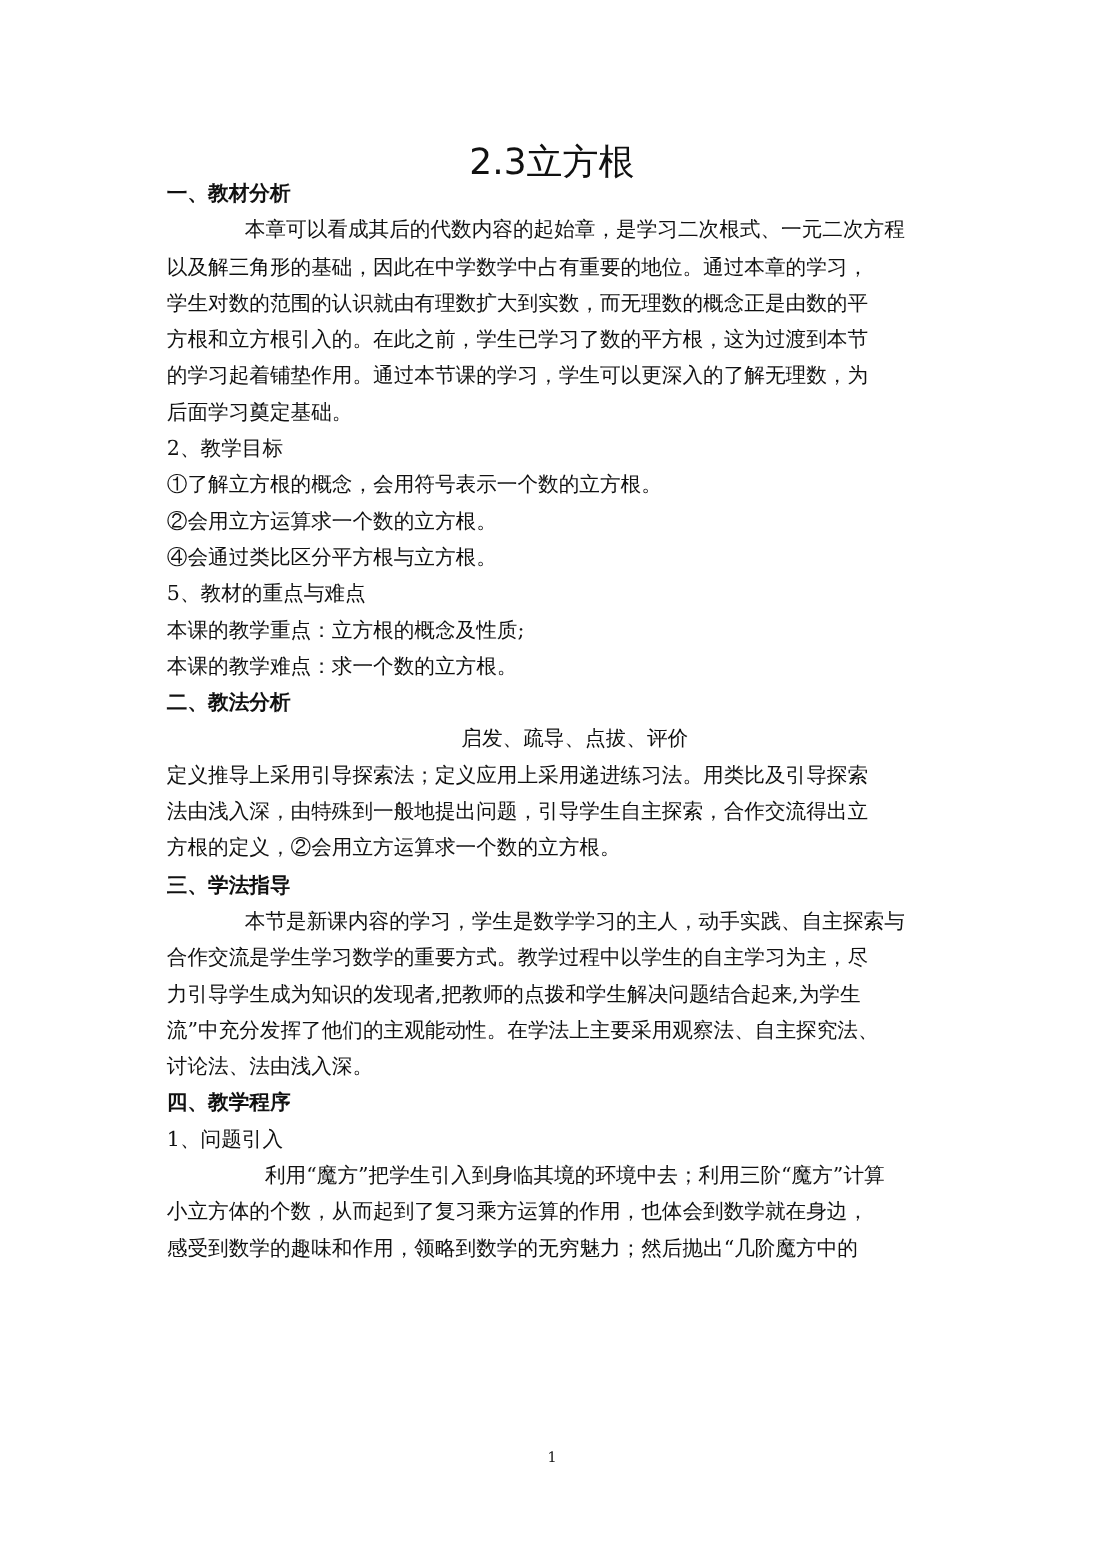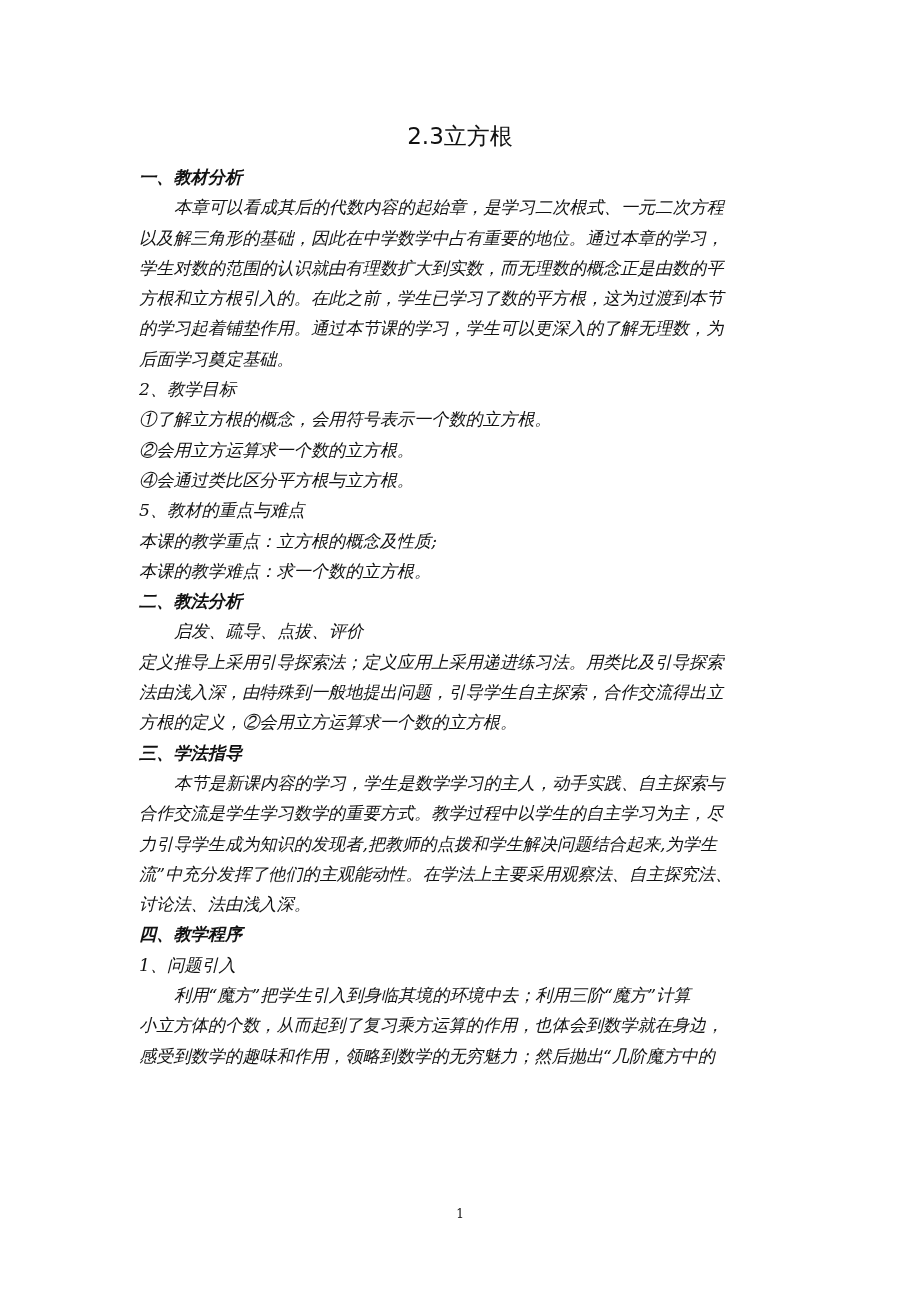--- a/index.html
+++ b/index.html
@@ -4,28 +4,28 @@
   <style>
     html, body { margin: 0; padding: 0; background: #ffffff; }
     body {
       width: 920px; height: 1302px; position: relative; overflow: hidden;
       font-family: "DejaVu Serif", "Liberation Serif", serif;
       color: #111;
     }
     .page { position: absolute; left: 0; top: 0; width: 920px; height: 1302px; background: #fff; }
     .title {
       position: absolute; top: 118px; left: 0; width: 920px; text-align: center;
-      font-size: 23px; line-height: 36px; font-weight: normal; letter-spacing: 0px;
+      font-size: 30px; line-height: 36px; font-weight: normal; letter-spacing: 0px;
       font-family: "DejaVu Sans", "Liberation Sans", sans-serif;
     }
-    .content { position: absolute; left: 139px; top: 162px; width: 645px; font-style: italic; }
+    .content { position: absolute; left: 139px; top: 147px; width: 645px; }
     .line {
       font-size: 17.2px; line-height: 30.3px; height: 30.3px; white-space: nowrap;
     }
-    .line.indent { padding-left: 35px; }
+    .line.indent { padding-left: 35px; text-align: center; }
     .heading { font-weight: bold; font-family: "DejaVu Sans", "Liberation Sans", sans-serif; }
     .page-number {
       position: absolute; top: 1206px; left: 0; width: 920px; text-align: center;
       font-size: 12px; line-height: 16px;
     }
   </style>
 </head>
 <body>
 
 <div class="page">

